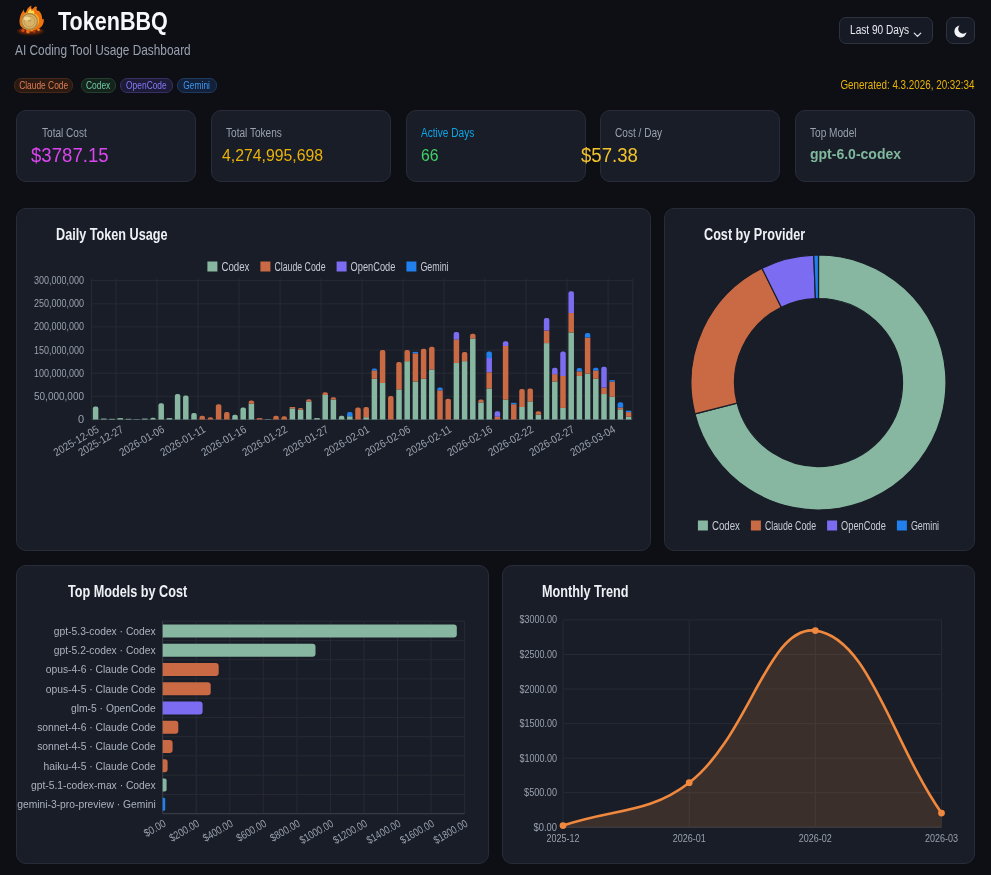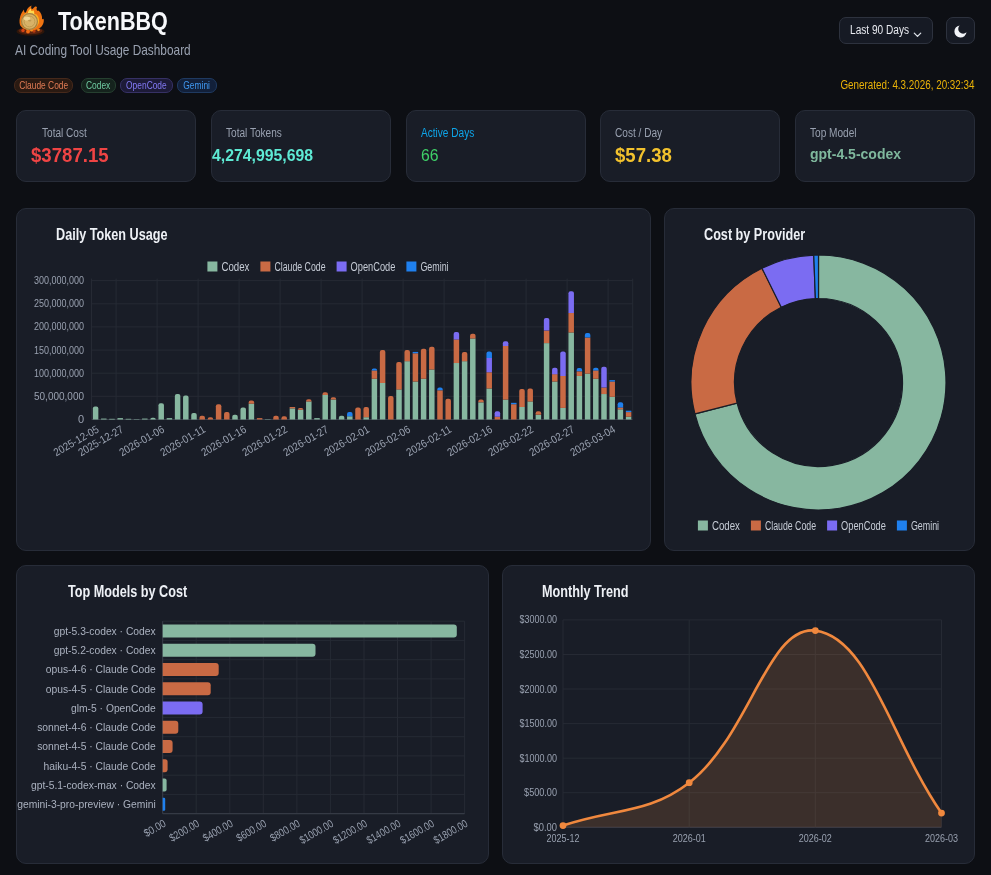--- a/index.html
+++ b/index.html
@@ -46,33 +46,33 @@
     </div>
   <div class="chip" style="left:120px;top:77.5px;width:53px;color:#8279f4;background:#1d1b38;border-color:#363165">
       <span style="transform:scaleX(0.8);white-space:nowrap;display:inline-block">OpenCode</span>
     </div>
   <div class="chip" style="left:177px;top:77.5px;width:40px;color:#3f97f0;background:#12203a;border-color:#1f3a61">
       <span style="transform:scaleX(0.8);white-space:nowrap;display:inline-block">Gemini</span>
     </div>
   <div style="position:absolute;right:17px;top:78px;font-size:12px;color:#eab308"><span style="display:inline-block;transform:scaleX(0.82);transform-origin:right center;white-space:nowrap">Generated: 4.3.2026, 20:32:34</span></div>
   <div class="card" style="left:16px;top:110px;width:180px;height:72px"></div>
   <div style="position:absolute;left:42px;top:126px;font-size:12px;color:#99a1b0"><span style="display:inline-block;transform:scaleX(0.84);transform-origin:left center;white-space:nowrap">Total Cost</span></div>
-  <div style="position:absolute;left:31px;top:144px;font-size:20px;font-weight:bold;color:#ef4444"><span style="display:inline-block;transform:scaleX(0.93);transform-origin:left center;white-space:nowrap">$3787.15</span></div>
+  <div style="position:absolute;left:31px;top:144px;font-size:20px;font-weight:normal;color:#d946ef"><span style="display:inline-block;transform:scaleX(0.93);transform-origin:left center;white-space:nowrap">$3787.15</span></div>
   <div class="card" style="left:211px;top:110px;width:180px;height:72px"></div>
   <div style="position:absolute;left:226px;top:126px;font-size:12px;color:#99a1b0"><span style="display:inline-block;transform:scaleX(0.84);transform-origin:left center;white-space:nowrap">Total Tokens</span></div>
-  <div style="position:absolute;left:212px;top:146px;font-size:17px;font-weight:bold;color:#5eead4"><span style="display:inline-block;transform:scaleX(0.93);transform-origin:left center;white-space:nowrap">4,274,995,698</span></div>
+  <div style="position:absolute;left:222px;top:146px;font-size:17px;font-weight:normal;color:#eab308"><span style="display:inline-block;transform:scaleX(0.93);transform-origin:left center;white-space:nowrap">4,274,995,698</span></div>
   <div class="card" style="left:406px;top:110px;width:180px;height:72px"></div>
   <div style="position:absolute;left:421px;top:126px;font-size:12px;color:#0ea5e9"><span style="display:inline-block;transform:scaleX(0.84);transform-origin:left center;white-space:nowrap">Active Days</span></div>
   <div style="position:absolute;left:421px;top:146px;font-size:17px;font-weight:normal;color:#3fd168"><span style="display:inline-block;transform:scaleX(0.93);transform-origin:left center;white-space:nowrap">66</span></div>
   <div class="card" style="left:600px;top:110px;width:180px;height:72px"></div>
   <div style="position:absolute;left:615px;top:126px;font-size:12px;color:#99a1b0"><span style="display:inline-block;transform:scaleX(0.84);transform-origin:left center;white-space:nowrap">Cost / Day</span></div>
-  <div style="position:absolute;left:615px;top:144px;font-size:20px;font-weight:bold;color:#f2c22d"><span style="display:inline-block;transform:scaleX(0.93);transform-origin:left center;white-space:nowrap">$57.38</span></div>
+  <div style="position:absolute;left:581px;top:144px;font-size:20px;font-weight:normal;color:#f2c22d"><span style="display:inline-block;transform:scaleX(0.93);transform-origin:left center;white-space:nowrap">$57.38</span></div>
   <div class="card" style="left:795px;top:110px;width:180px;height:72px"></div>
   <div style="position:absolute;left:810px;top:126px;font-size:12px;color:#99a1b0"><span style="display:inline-block;transform:scaleX(0.84);transform-origin:left center;white-space:nowrap">Top Model</span></div>
-  <div style="position:absolute;left:810px;top:146px;font-size:14px;font-weight:bold;color:#7fb89d"><span style="display:inline-block;transform:scaleX(1.0);transform-origin:left center;white-space:nowrap">gpt-4.5-codex</span></div>
+  <div style="position:absolute;left:810px;top:146px;font-size:14px;font-weight:bold;color:#7fb89d"><span style="display:inline-block;transform:scaleX(1.0);transform-origin:left center;white-space:nowrap">gpt-6.0-codex</span></div>
 
   <div class="card" style="left:16px;top:208px;width:635px;height:343px"></div>
   <div class="ctitle" style="left:32px;top:226px"><span style="display:inline-block;transform:scaleX(0.79);transform-origin:left center;white-space:nowrap">Daily Token Usage</span></div>
   <div style="position:absolute;left:16px;top:208px;width:635px;height:343px">
       <svg width="635" height="270" style="position:absolute;left:0;top:0">
         <line x1="75.5" y1="211.5" x2="616.7" y2="211.5" stroke="#3a3f4b" stroke-width="1"></line>
         <text x="68.0" y="215.0" text-anchor="end" font-size="11" fill="#99a1b0">0</text>
         <line x1="75.5" y1="188.3" x2="616.7" y2="188.3" stroke="#262a34" stroke-width="1"></line>
         <text x="68.0" y="191.8" text-anchor="end" textLength="50.0" lengthAdjust="spacingAndGlyphs" font-size="11" fill="#99a1b0">50,000,000</text>
         <line x1="75.5" y1="165.2" x2="616.7" y2="165.2" stroke="#262a34" stroke-width="1"></line>

